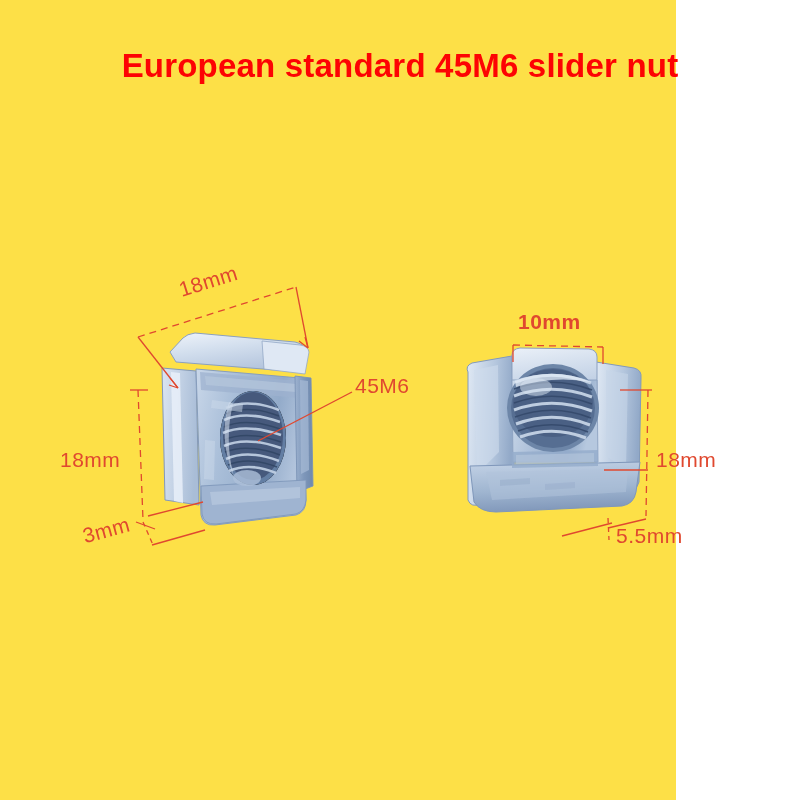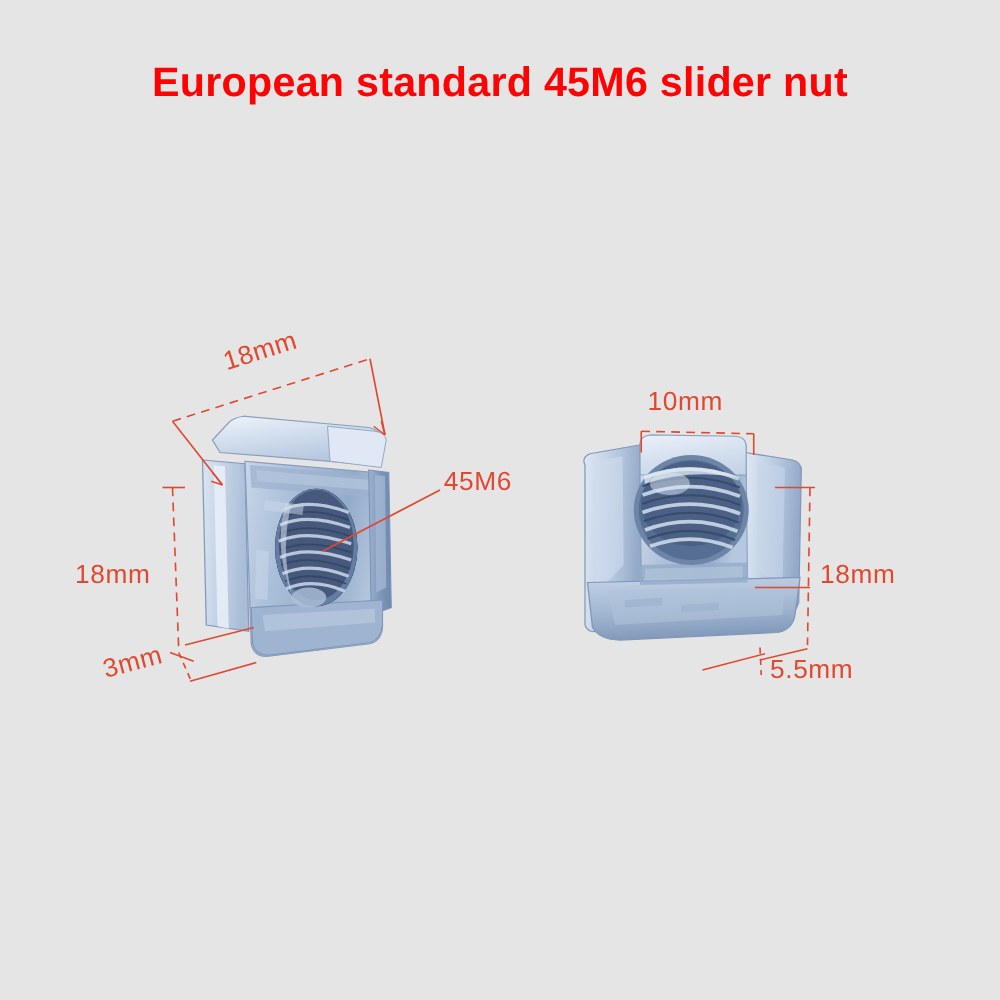--- a/index.html
+++ b/index.html
@@ -11,23 +11,23 @@
     width: 800px;
     height: 800px;
     position: relative;
     overflow: hidden;
     font-family: "Liberation Sans", sans-serif;
     background: #ffffff;
   }
   #stage {
     position: absolute;
     left: 0; top: 0;
-    width: 800px;
+    width: 676px;
     height: 800px;
-    background: #e5e5e5;
+    background: #fde047;
   }
 
   
   .title-block {
     position: absolute;
     left: 0;
     top: 48px;
     width: 800px;
     text-align: center;
     line-height: 1.12;
@@ -248,19 +248,19 @@
   </svg>
 
   <div class="dim" style="left:176px; top:279px; transform: rotate(-17.5deg); transform-origin: left top;">18mm</div>
 
   <div class="dim" style="left:60px; top:448px;">18mm</div>
 
   <div class="dim" style="left:80px; top:525px; transform: rotate(-15deg); transform-origin: left top;">3mm</div>
 
   <div class="dim" style="left:355px; top:374px;">45M6</div>
 
-  <div class="dim" style="left:518px; top:310px;">10mm</div>
+  <div class="dim" style="left:518px; top:310px;font-weight:bold;">10mm</div>
 
   <div class="dim" style="left:656px; top:448px;">18mm</div>
 
   <div class="dim" style="left:616px; top:524px;">5.5mm</div>
 
 </div>
 
 </body></html>

